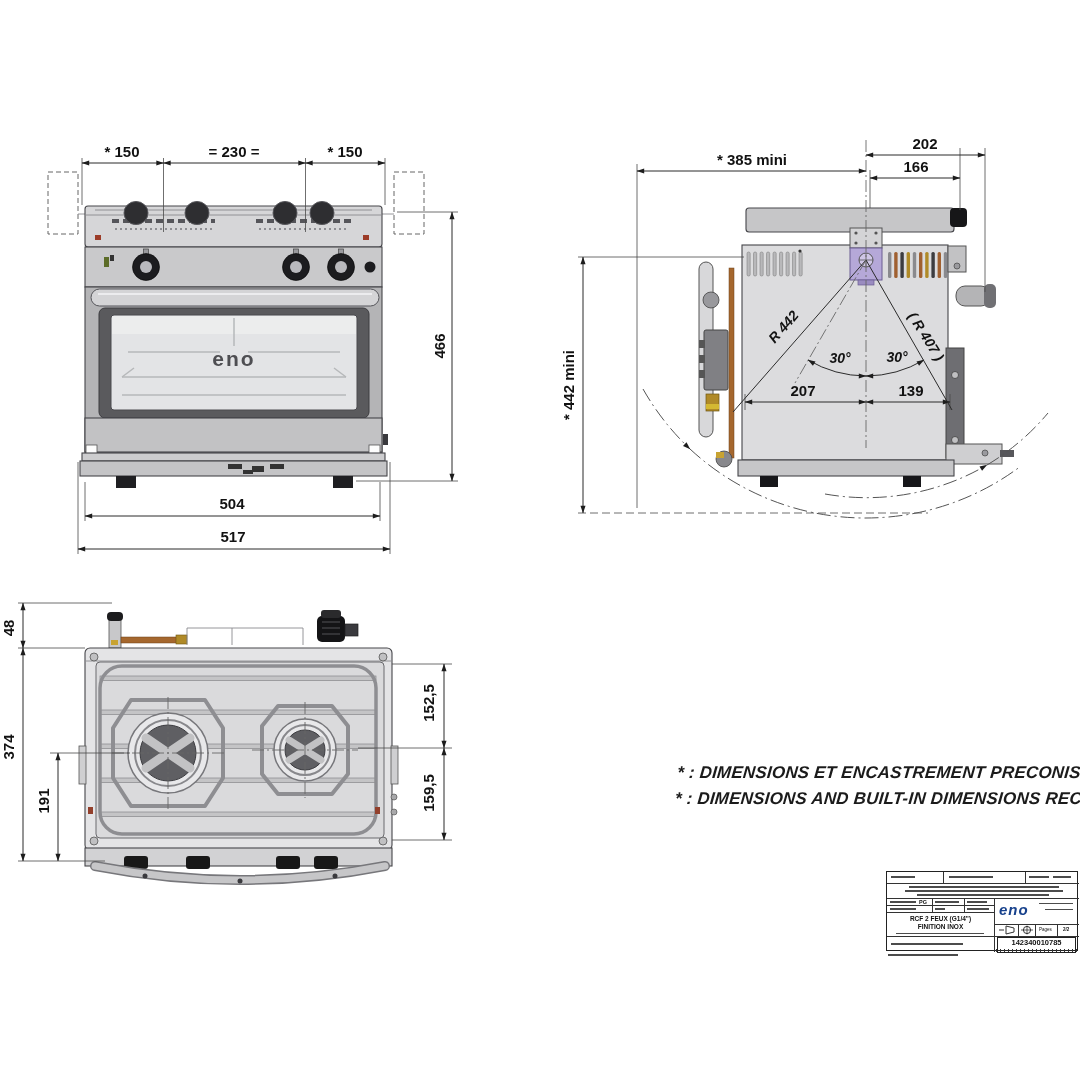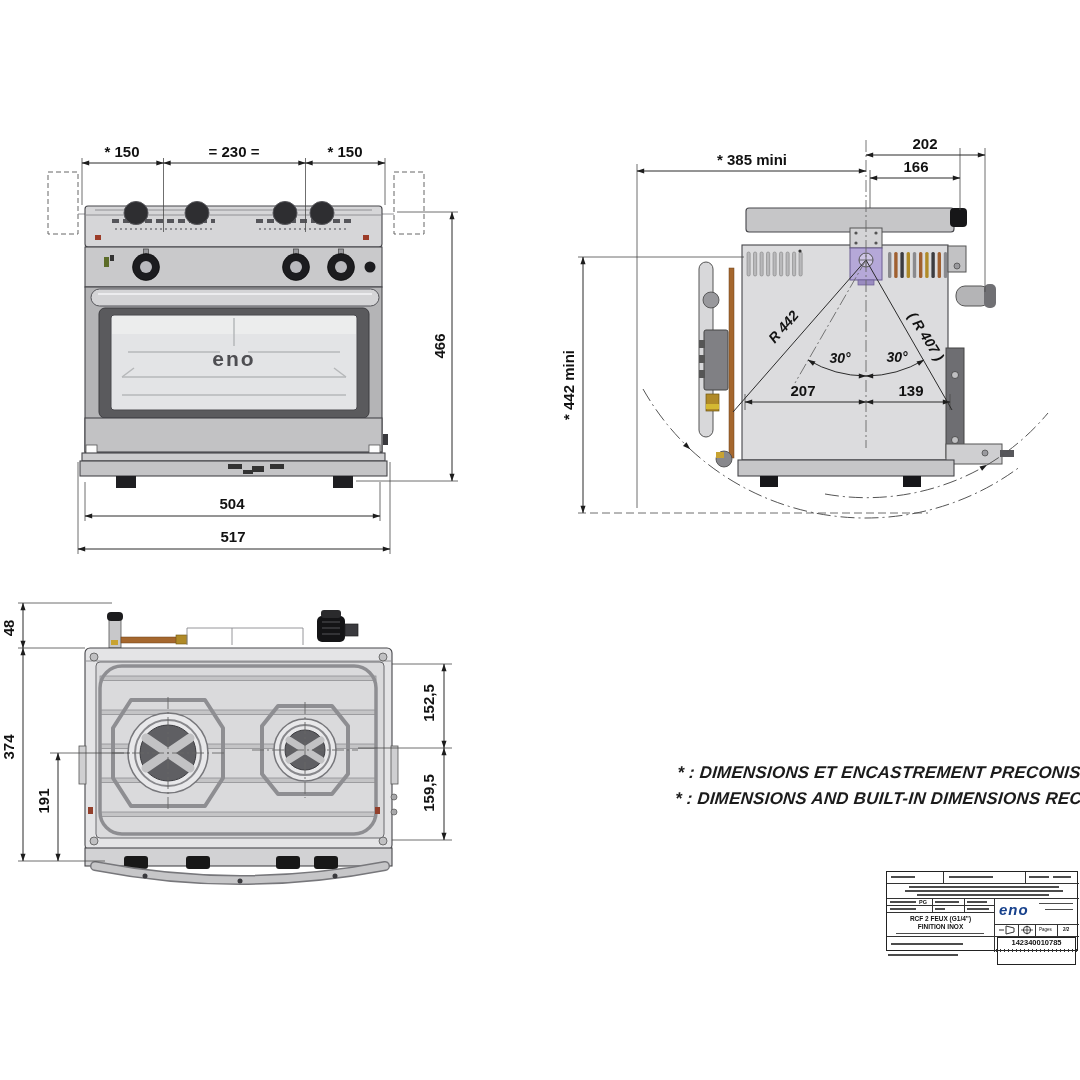--- a/index.html
+++ b/index.html
@@ -23,21 +23,21 @@
          letter-spacing:0.2px;transform:skewX(-5deg);white-space:nowrap;}
 
   
   .tb{position:absolute;left:886px;top:871px;width:192px;height:80px;border:1.3px solid #222;background:#fff;box-sizing:border-box;}
   .gk{position:absolute;background:#4c4c4c;height:2px;}
   .tb .hl{position:absolute;left:0;background:#333;height:1px;}
   .tb .vl{position:absolute;background:#333;width:1px;}
   .tb-pg{position:absolute;font-weight:bold;font-size:5.5px;color:#111;}
   .tb-title{position:absolute;left:0;top:43px;width:107px;text-align:center;font-weight:bold;font-size:6.5px;line-height:8px;color:#111;}
   .tb-eno{position:absolute;left:112px;top:29px;font-weight:bold;font-style:italic;font-size:15px;color:#17418c;letter-spacing:1px;}
-  .tb-num{position:absolute;left:110px;top:65px;width:79px;height:28px;border:1px solid #222;font-weight:bold;font-size:7.5px;text-align:center;line-height:10px;color:#111;box-sizing:border-box;}
+  .tb-num{position:absolute;left:110px;top:65px;width:79px;height:16px;border:1px solid #222;font-weight:bold;font-size:7.5px;text-align:center;line-height:10px;color:#111;box-sizing:border-box;}
   .tb-pages{position:absolute;font-size:4.5px;color:#111;}
   .ticks{position:absolute;left:109px;top:77px;width:81px;height:3px;
          background:repeating-linear-gradient(90deg,#333 0 1px,transparent 1px 4px);}
   .belowtb{position:absolute;left:888px;top:954px;}
 </style>
 </head>
 <body>
 
 <div id="canvas">
 <svg width="1080" height="1080" viewBox="0 0 1080 1080">

